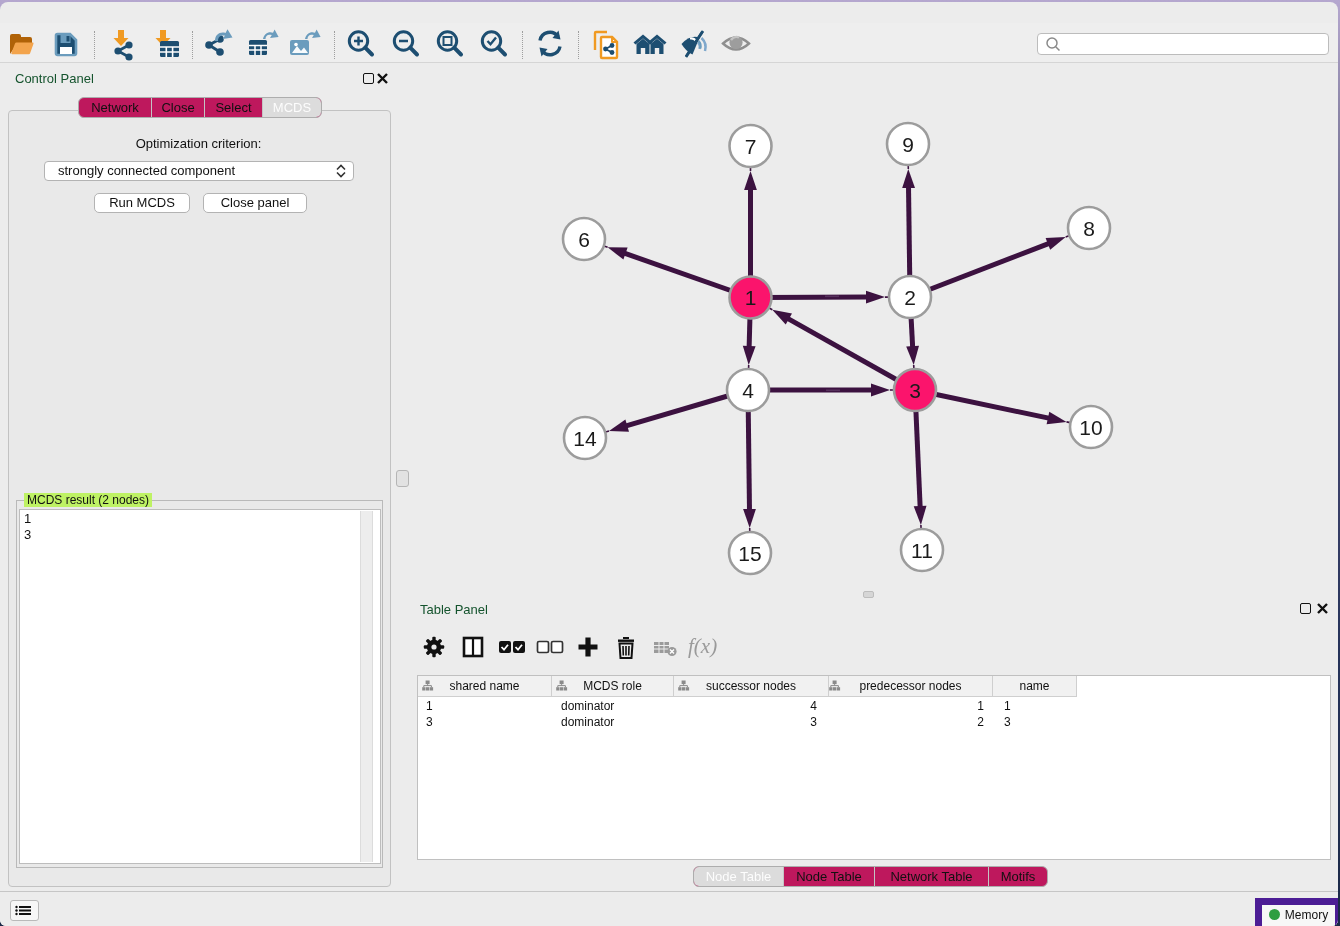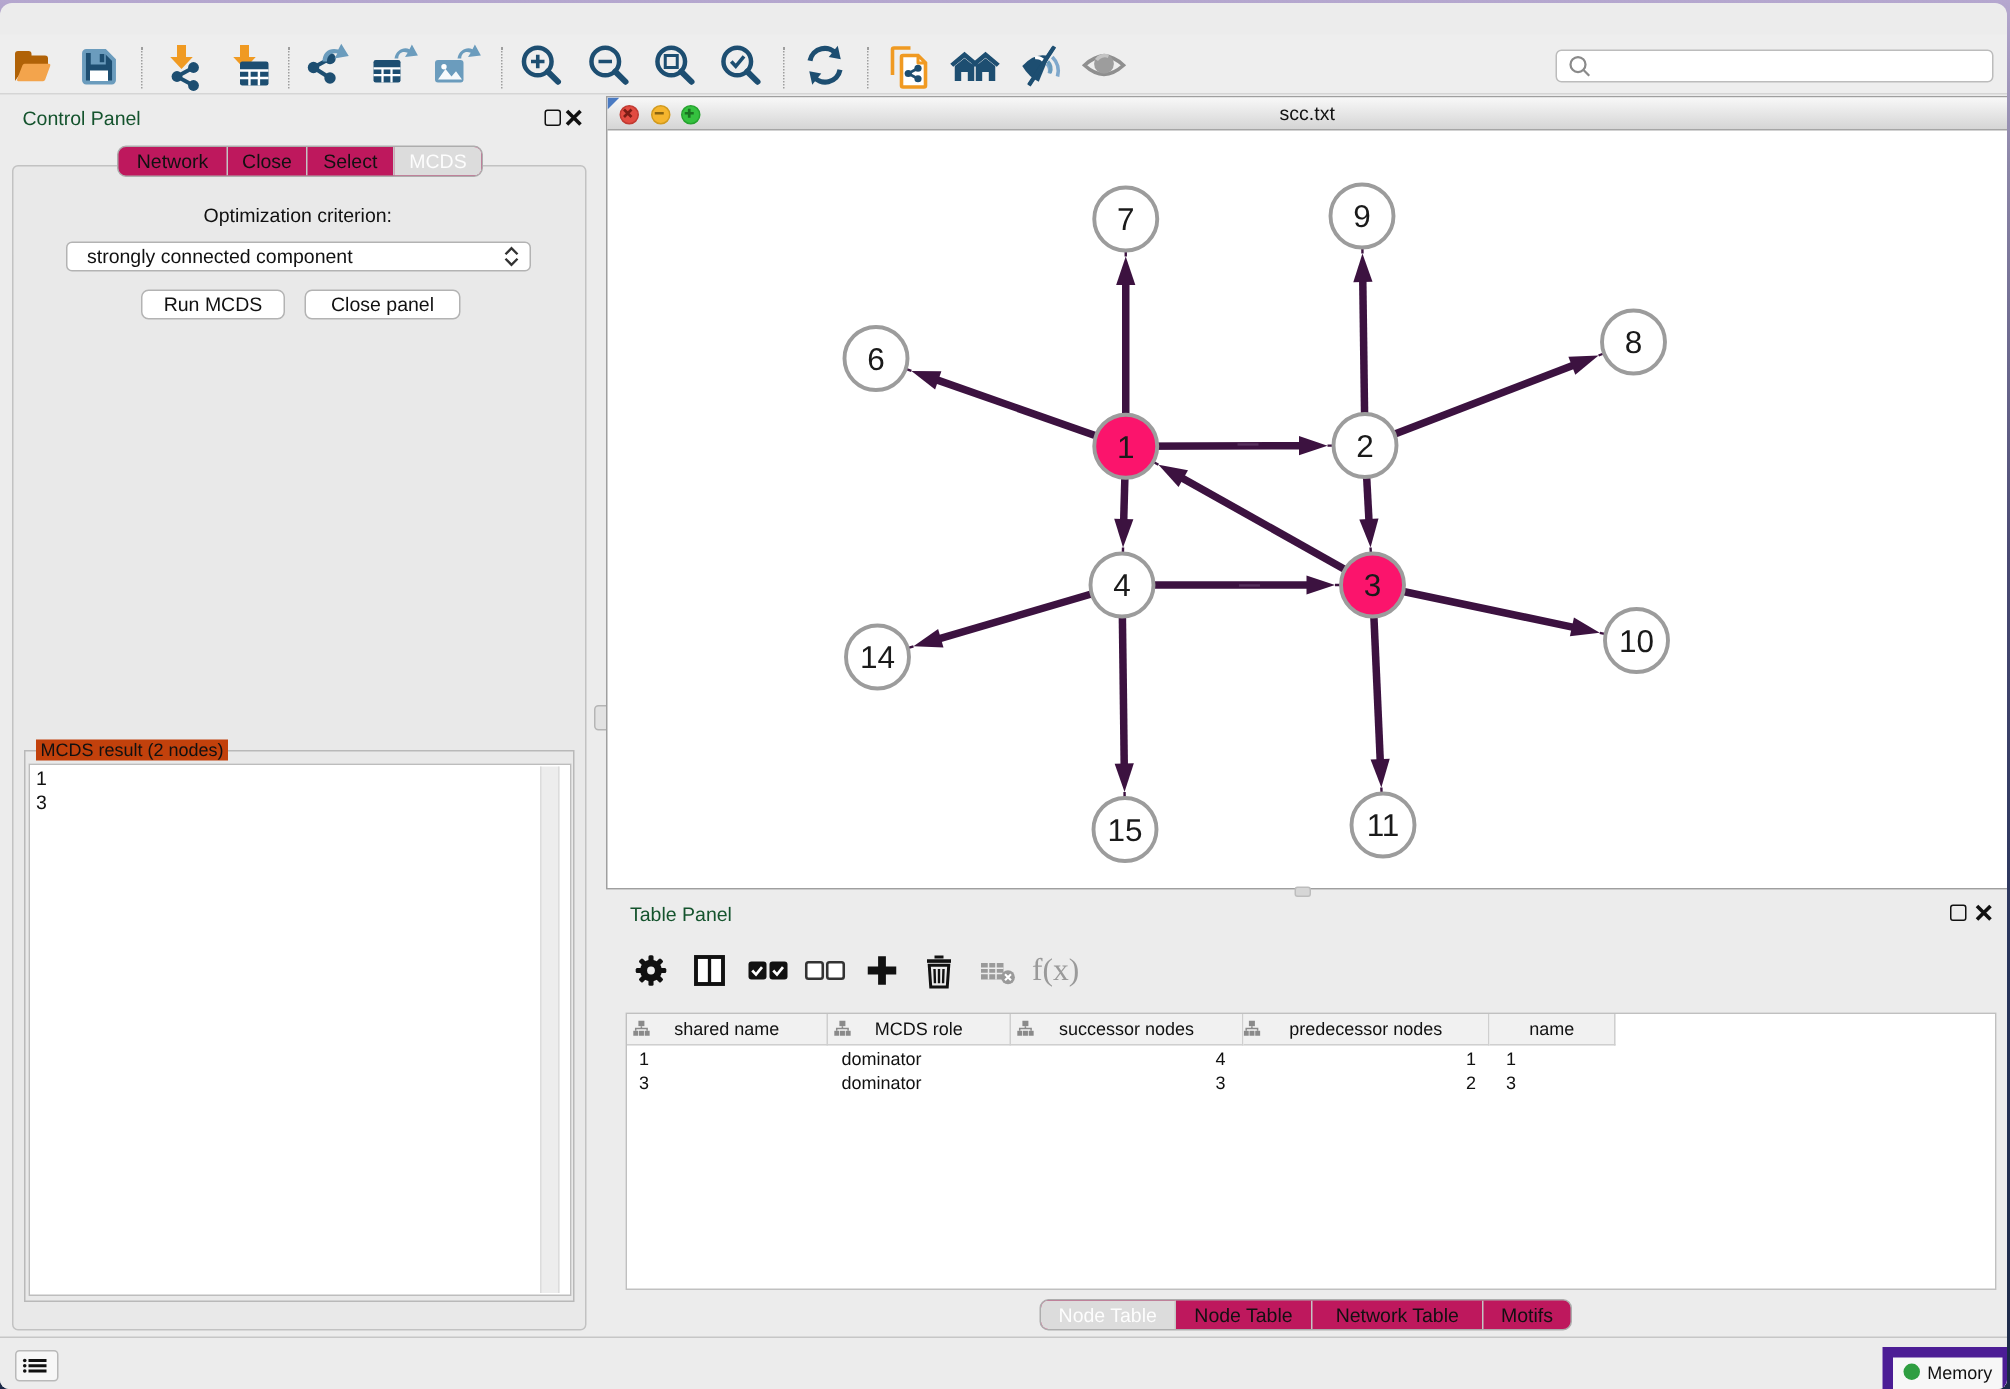--- a/index.html
+++ b/index.html
@@ -17,21 +17,21 @@
 .fl{width:9px;height:9px;border:1.6px solid #111;border-radius:2px;position:absolute}
 .tabs{position:absolute;display:flex;height:19px;z-index:5;border:1px solid #adadad;border-radius:6px;overflow:hidden;background:#be185d}
 .tab{font-size:13px;line-height:19px;text-align:center;color:#111;border-right:1px solid #c4c4c4}
 .tab:last-child{border-right:none}
 .tabsel{background:#dcdcdc;color:rgba(255,255,255,.92)}
 #cpanel{left:8px;top:108px;width:381px;height:775px;background:#e9e9e9;border:1px solid #c2c2c2;border-radius:4px}
 #optlab{left:0;top:134px;width:397px;text-align:center;font-size:13px;color:#111}
 #select{left:44px;top:159px;width:308px;height:18px;background:#fff;border:1px solid #b3b3b3;border-radius:4px;font-size:13px;line-height:18px;color:#111}
 .btn{position:absolute;height:18px;background:#fff;border:1px solid #b3b3b3;border-radius:5px;font-size:13px;line-height:18px;text-align:center;color:#111}
 #gbox{left:16px;top:498px;width:365px;height:366px;border:1px solid #b9b9b9}
-#gblab{left:24px;top:491px;background:#c2410c;padding:0 3px;font-size:12px;color:#111}
+#gblab{left:24px;top:491px;background:#bef264;padding:0 3px;font-size:12px;color:#111}
 #tarea{left:19px;top:507px;width:360px;height:353px;background:#fff;border:1px solid #bdbdbd;font-size:13px;color:#111}
 #tascroll{position:absolute;right:7px;top:1px;width:11px;height:351px;background:#ededed;border-left:1px solid #dcdcdc;border-right:1px solid #dcdcdc}
 #grip{left:396px;top:468px;width:11px;height:15px;background:#e2e2e2;border:1px solid #b5b5b5;border-radius:3px}
 #netwin{left:404px;top:62px;width:933px;height:527px;border:1px solid #9f9f9f;background:#fff}
 #nettitle{left:0;top:0;width:933px;height:21px;background:linear-gradient(#f8f8f8,#d5d5d5);border-bottom:1px solid #a5a5a5}
 #netname{width:100%;text-align:center;font-size:13px;color:#111;line-height:21px}
 .mtl{width:11px;height:11px;border-radius:50%;position:absolute;top:5px}
 #splitdot{left:863px;top:589px;width:9px;height:5px;background:#d6d6d6;border:1px solid #bdbdbd;border-radius:2px}
 #tpanel{left:404px;top:595px;width:934px;height:294px}
 #ttable{left:13px;top:78px;width:912px;height:183px;background:#fff;border:1px solid #c0c0c0}
@@ -203,36 +203,20 @@
  <div class="btn" style="left:94px;top:191px;width:94px">Run MCDS</div>
  <div class="btn" style="left:203px;top:191px;width:102px">Close panel</div>
  <div id="gbox" class="abs"></div>
  <div id="gblab" class="abs">MCDS result (2 nodes)</div>
  <div id="tarea" class="abs">
       <div style="margin:1px 0 0 4px;line-height:15.5px">1<br>3</div>
       <div id="tascroll"></div>
     </div>
  <div id="grip" class="abs"></div>
 
- <div id="netwin" class="abs">
-  <div id="nettitle" class="abs">
-   <svg width="10" height="10" style="position:absolute;left:0;top:0">
-          <path d="M0,0 L8,0 L0,8 Z" fill="#4a7ac2"></path>
-        </svg>
-   <div class="mtl" style="left:8px;background:#e24b41;border:1px solid #c13a32"></div>
-   <div class="mtl" style="left:29px;background:#f5b52e;border:1px solid #d19a1e"></div>
-   <div class="mtl" style="left:49px;background:#35c13f;border:1px solid #26a32f"></div>
-   <svg width="60" height="21" style="position:absolute;left:8px;top:5px">
-     <path d="M3,3 L8,8 M8,3 L3,8" stroke="#7c1d16" stroke-width="1.8"></path>
-     <path d="M23.5,5.5 L29.5,5.5" stroke="#8a6410" stroke-width="1.8"></path>
-     <path d="M46.5,2.5 L46.5,8.5 M43.5,5.5 L49.5,5.5" stroke="#1b7322" stroke-width="1.8"></path>
-   </svg>
-   <div id="netname">scc.txt</div>
-  </div>
- </div>
  <svg id="graph" width="931" height="505" viewBox="0 0 931 505" style="position:absolute;left:405px;top:84px">
       <line x1="345.5" y1="211.5" x2="345.5" y2="102.0" stroke="#3c1240" stroke-width="5"></line>
       <line x1="345.5" y1="85.0" x2="345.5" y2="60.0" stroke="#3c1240" stroke-width="1.6"></line>
       <polygon points="345.5,85.0 351.9,104.0 339.1,104.0" fill="#3c1240"></polygon>
       <line x1="345.5" y1="211.5" x2="218.6" y2="166.9" stroke="#3c1240" stroke-width="5"></line>
       <line x1="202.6" y1="161.3" x2="179.0" y2="153.0" stroke="#3c1240" stroke-width="1.6"></line>
       <polygon points="202.6,161.3 222.6,161.5 218.4,173.6" fill="#3c1240"></polygon>
       <line x1="345.5" y1="211.5" x2="463.0" y2="211.1" stroke="#3c1240" stroke-width="5"></line>
       <line x1="480.0" y1="211.1" x2="505.0" y2="211.0" stroke="#3c1240" stroke-width="1.6"></line>
       <polygon points="480.0,211.1 461.0,217.5 461.0,204.7" fill="#3c1240"></polygon>
@@ -348,21 +332,21 @@
         <rect x="1" y="6" width="15" height="11" fill="#9a9a9a"></rect>
         <g stroke="#ececec" stroke-width="1">
           <line x1="1" y1="9.5" x2="16" y2="9.5"></line>
           <line x1="1" y1="13" x2="16" y2="13"></line>
           <line x1="6" y1="6" x2="6" y2="17"></line>
           <line x1="11" y1="6" x2="11" y2="17"></line>
         </g>
         <circle cx="19" cy="15.5" r="4.6" fill="#9a9a9a"></circle>
         <path d="M17,13.5 l4,4 M21,13.5 l-4,4" stroke="#fff" stroke-width="1.4"></path>
       </svg>
-      <div class="abs" style="left:284px;top:37px;width:44px;font-family:'Liberation Serif',serif;font-size:21px;color:#9a9a9a">f(x)</div>
+      <div class="abs" style="left:284px;top:37px;width:44px;font-family:'Liberation Serif',serif;font-style:italic;font-size:21px;color:#9a9a9a">f(x)</div>
   <div id="ttable" class="abs">
    <div class="hc" style="left:0px;width:133px">shared name</div>
    <div class="hc" style="left:134px;width:121px">MCDS role</div>
    <div class="hc" style="left:256px;width:154px">successor nodes</div>
    <div class="hc" style="left:411px;width:163px">predecessor nodes</div>
    <div class="hc" style="left:575px;width:83px">name</div>
    <svg class="abs" style="left:4px;top:4px" width="12" height="12" viewBox="0 0 12 12">
           <g fill="#8a8a8a">
             <rect x="3.6" y="0.5" width="4" height="3.6"></rect>
             <rect x="0.2" y="7.2" width="3.3" height="3.3"></rect>

